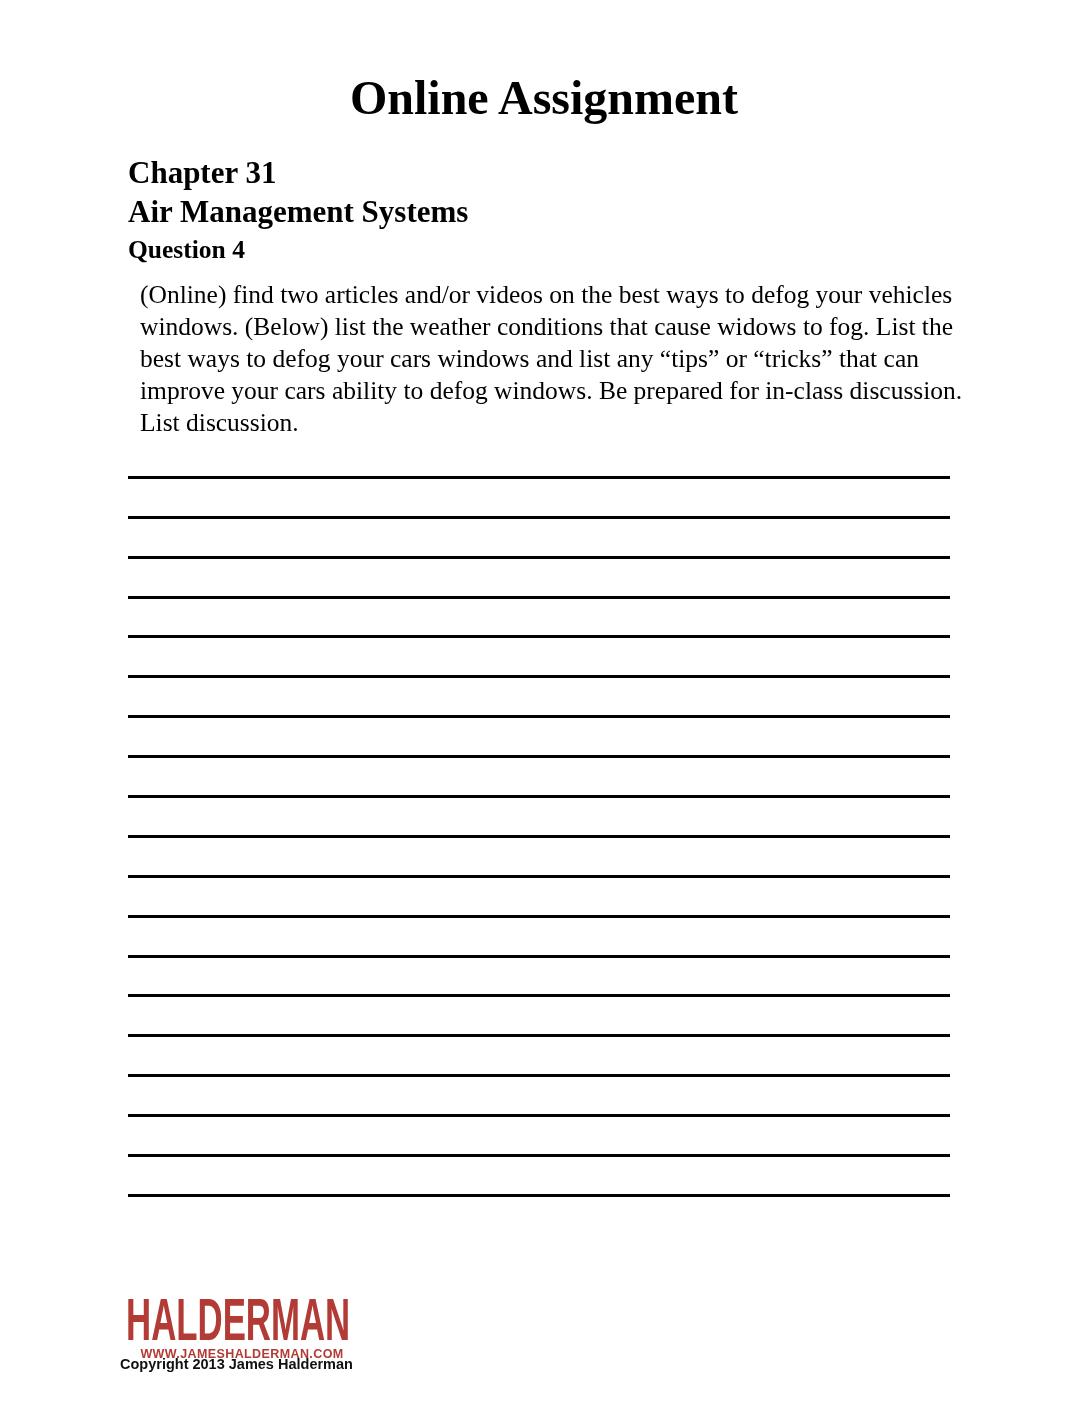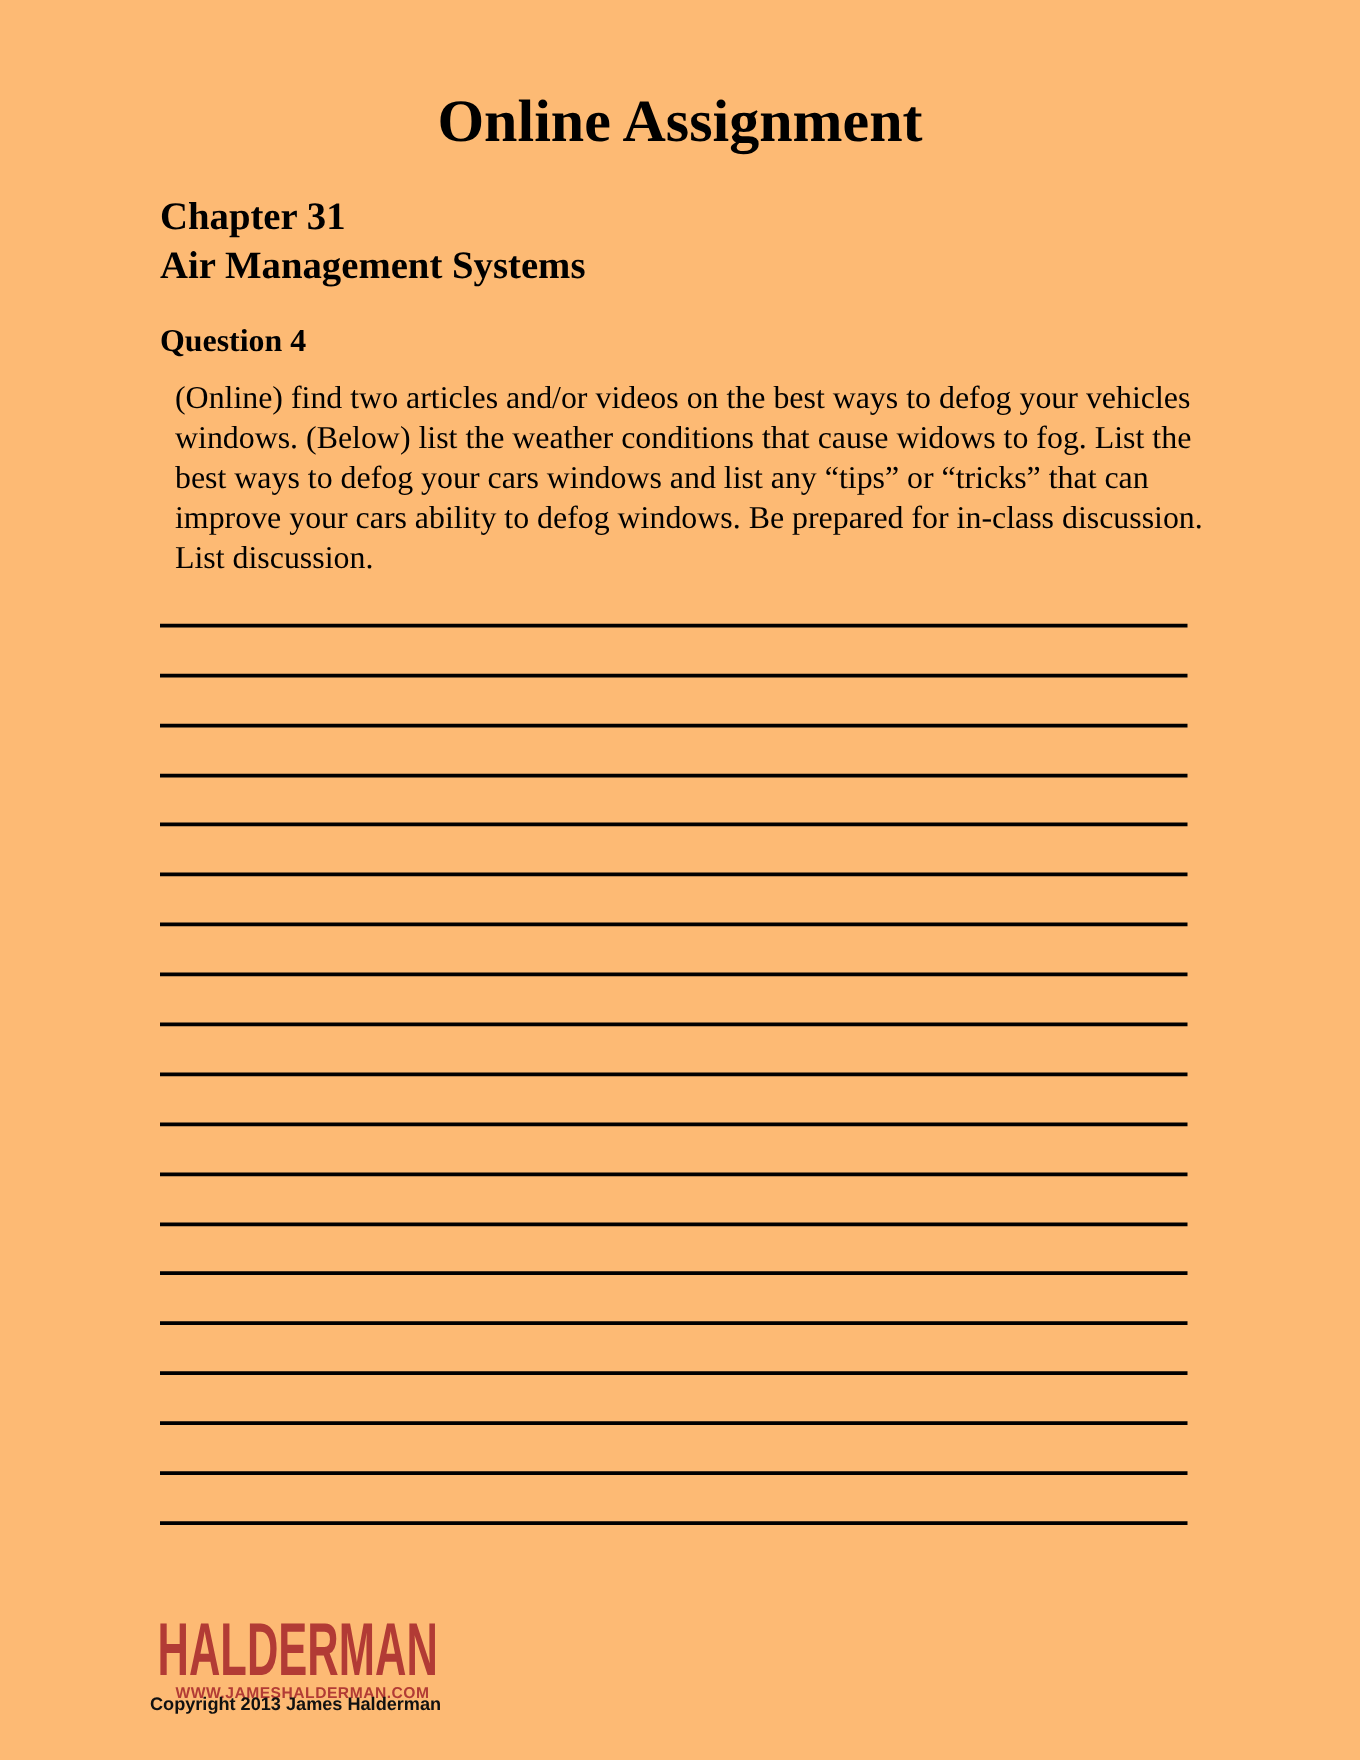--- a/index.html
+++ b/index.html
@@ -1,41 +1,41 @@
 <!DOCTYPE html>
 <html><head>
 <meta charset="utf-8">
 <style>
   * { margin: 0; padding: 0; box-sizing: border-box; }
   html, body { background: #e8e8e8; }
   .page {
     position: relative;
     width: 1088px;
     height: 1408px;
-    background: #fdba74;
+    background: #ffffff;
     font-family: "Liberation Serif", serif;
     color: #000000;
     overflow: hidden;
     margin: 0 auto;
   }
   .title {
     margin-top: 72px;
     text-align: center;
     font-size: 48px;
     line-height: 52px;
     font-weight: bold;
   }
   .chapter-block {
     margin: 29px 0 0 128px;
     font-size: 31px;
     line-height: 39px;
     font-weight: bold;
   }
   .question-heading {
-    margin: 27px 0 0 128px;
+    margin: 4px 0 0 128px;
     font-size: 25.5px;
     line-height: 30px;
     font-weight: bold;
   }
   .question-body {
     margin: 14px 0 0 128px;
     width: 832px;
     font-size: 25.5px;
     line-height: 32px;
   }

